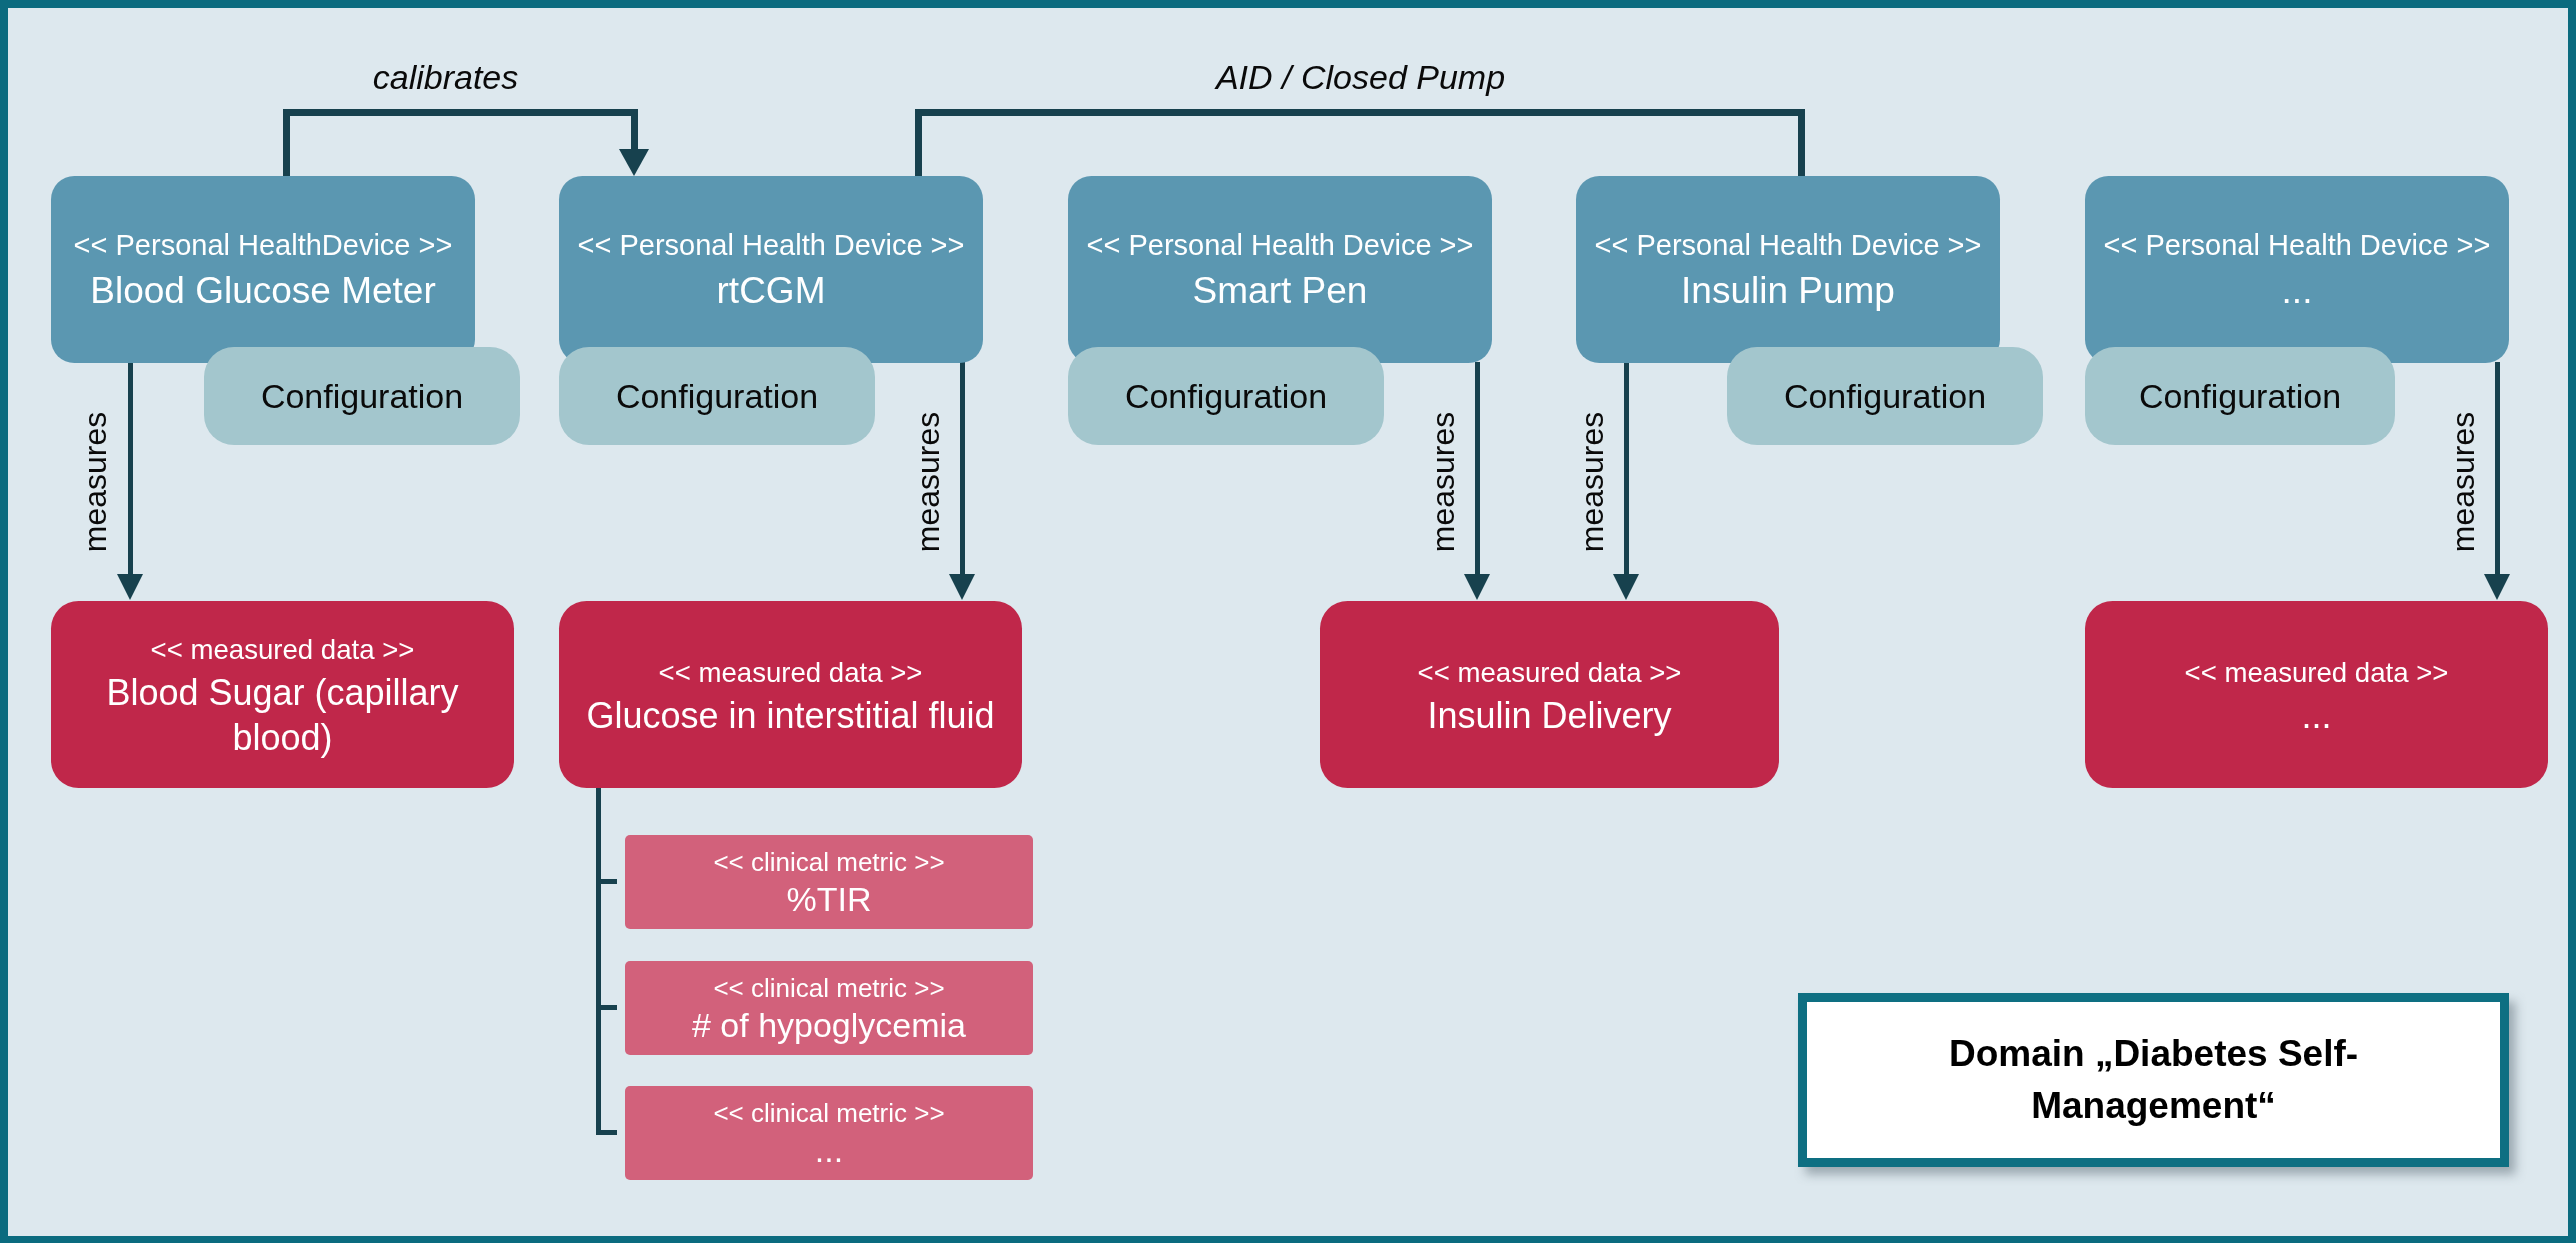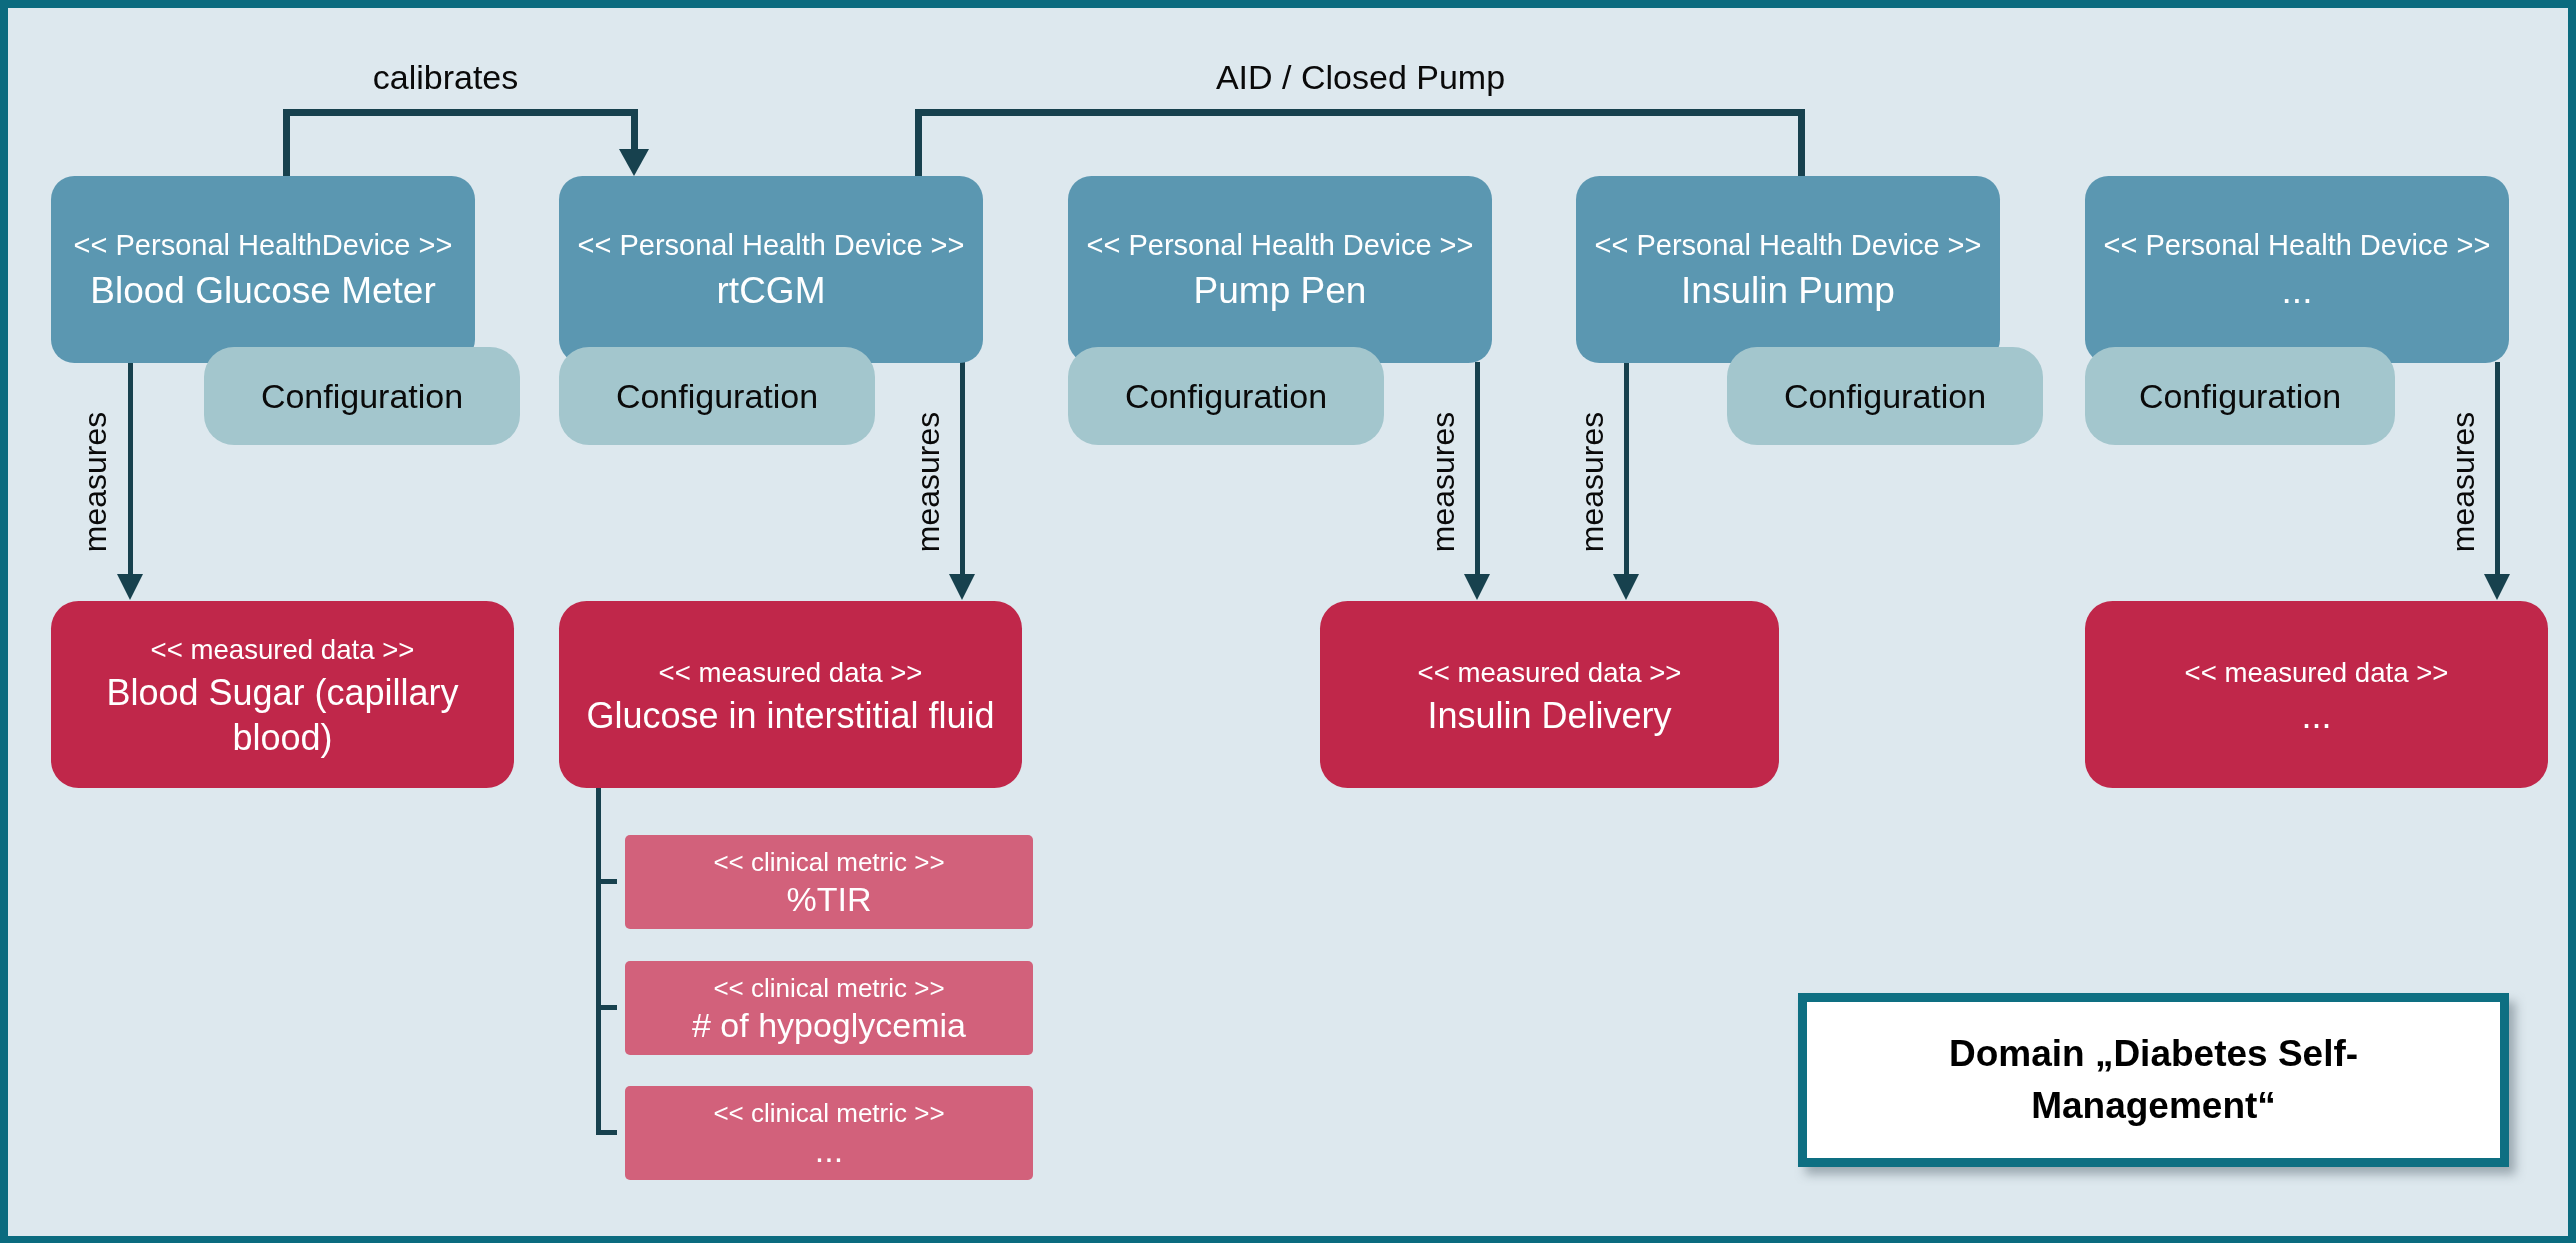--- a/index.html
+++ b/index.html
@@ -9,21 +9,21 @@
     background:#dde8ee;
     border:8.3px solid #0b6b7f;
     box-sizing:border-box;
     font-family:"Liberation Sans", sans-serif;
     overflow:hidden;
   }
   
   .toplabel{
     position:absolute;top:47px;height:44px;
     font-size:34px;color:#0a0a0a;
-    text-align:center;line-height:44px;white-space:nowrap;
+    text-align:center;line-height:44px;white-space:nowrap;font-style:italic;
   }
   
   .cline{position:absolute;background:#17414e;}
   .ah-down{
     position:absolute;width:0;height:0;
     border-left:13.8px solid transparent;
     border-right:13.8px solid transparent;
     border-top:26px solid #17414e;
   }
   
@@ -110,21 +110,21 @@
     <div class="stereo">&lt;&lt; Personal Health Device &gt;&gt;</div>
     <div class="dname">rtCGM</div>
   </div>
   <div class="cfg" style="left:551px;">Configuration</div>
   <div class="mline" style="left:952px;"></div>
   <div class="ah-down" style="left:941px;top:566px;"></div>
   <div class="mtext" style="left:796px;top:456px;">measures</div>
 
   <div class="dev" style="left:1060px;">
     <div class="stereo">&lt;&lt; Personal Health Device &gt;&gt;</div>
-    <div class="dname">Pump Pen</div>
+    <div class="dname">Smart Pen</div>
   </div>
   <div class="cfg" style="left:1060px;">Configuration</div>
   <div class="mline" style="left:1467px;"></div>
   <div class="ah-down" style="left:1456px;top:566px;"></div>
   <div class="mtext" style="left:1311px;top:456px;">measures</div>
 
   <div class="dev" style="left:1568px;">
     <div class="stereo">&lt;&lt; Personal Health Device &gt;&gt;</div>
     <div class="dname">Insulin Pump</div>
   </div>

